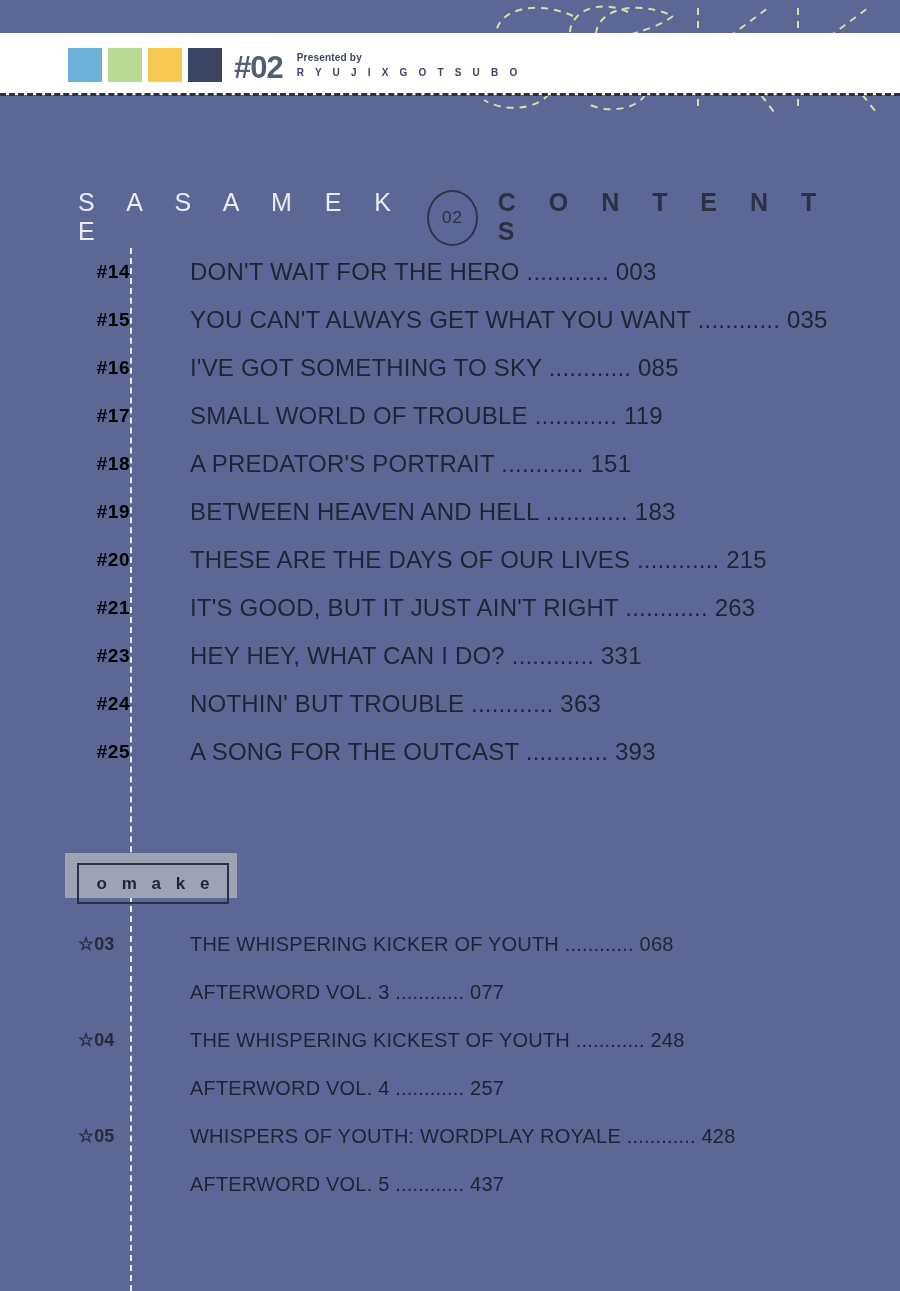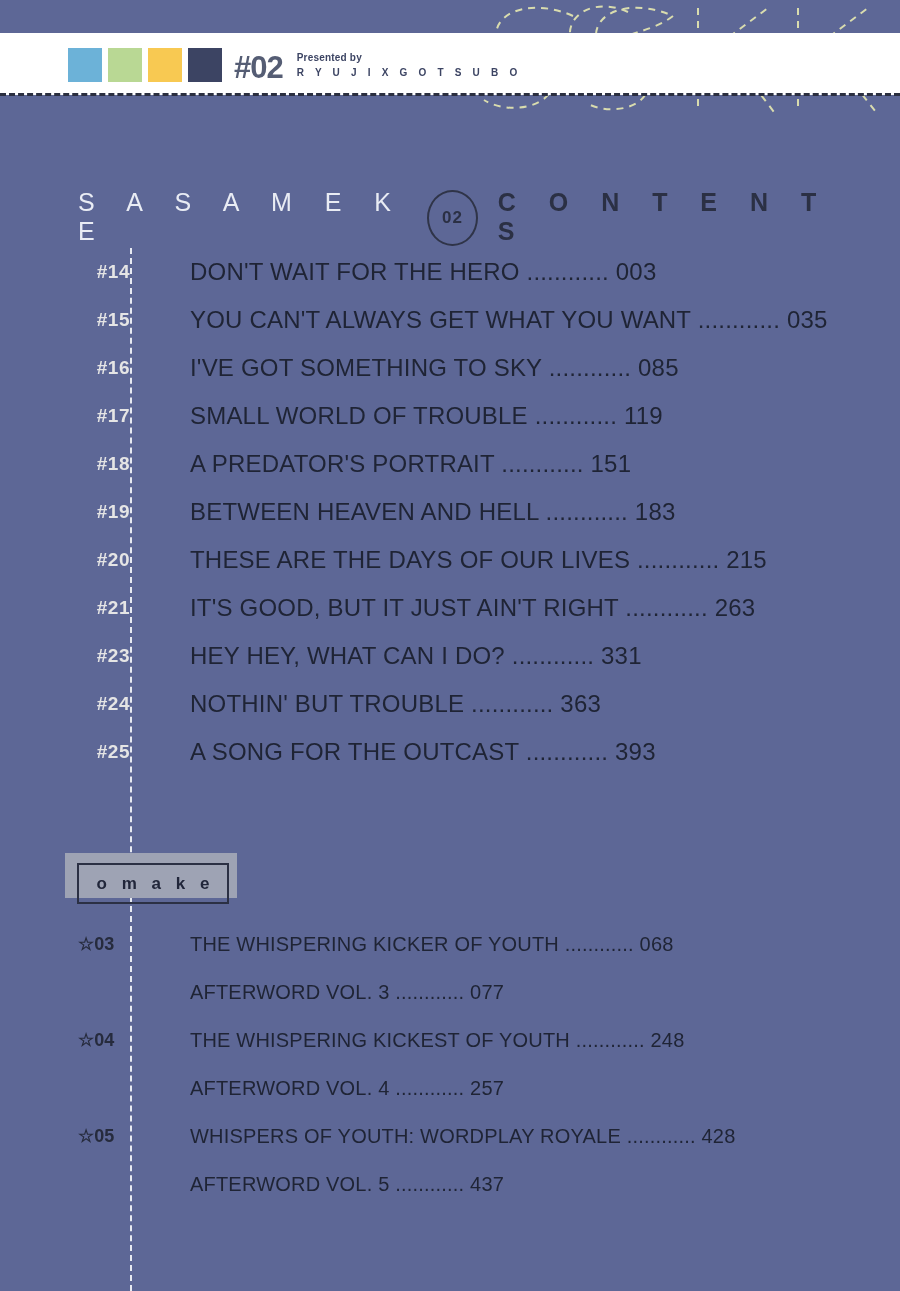--- a/index.html
+++ b/index.html
@@ -122,21 +122,21 @@
     width: 52px;
     height: 52px;
     border: 2px solid #2f3448;
     border-radius: 50%;
     display: flex;
     align-items: center;
     justify-content: center;
     margin: 0 20px 0 14px;
     color: #2b3044;
     font-size: 17px;
-    font-weight: 700;
+    font-weight: 400;
     letter-spacing: 1px;
   }
   .title-contents {
     font-size: 25px;
     color: #2b3044;
     letter-spacing: 13px;
     font-weight: bold;
   }
 
   
@@ -159,21 +159,21 @@
     height: 48px;
     display: flex;
     align-items: center;
   }
   .toc-num {
     width: 52px;
     text-align: right;
     padding-right: 0;
     font-size: 19px;
     font-weight: bold;
-    color: #e5e5e5;
+    color: #000000;
     letter-spacing: .5px;
     flex: 0 0 52px;
   }
   .toc-title {
     margin-left: 60px;
     font-size: 24px;
     color: #1f2435;
     font-weight: 400;
     letter-spacing: .2px;
     white-space: nowrap;

